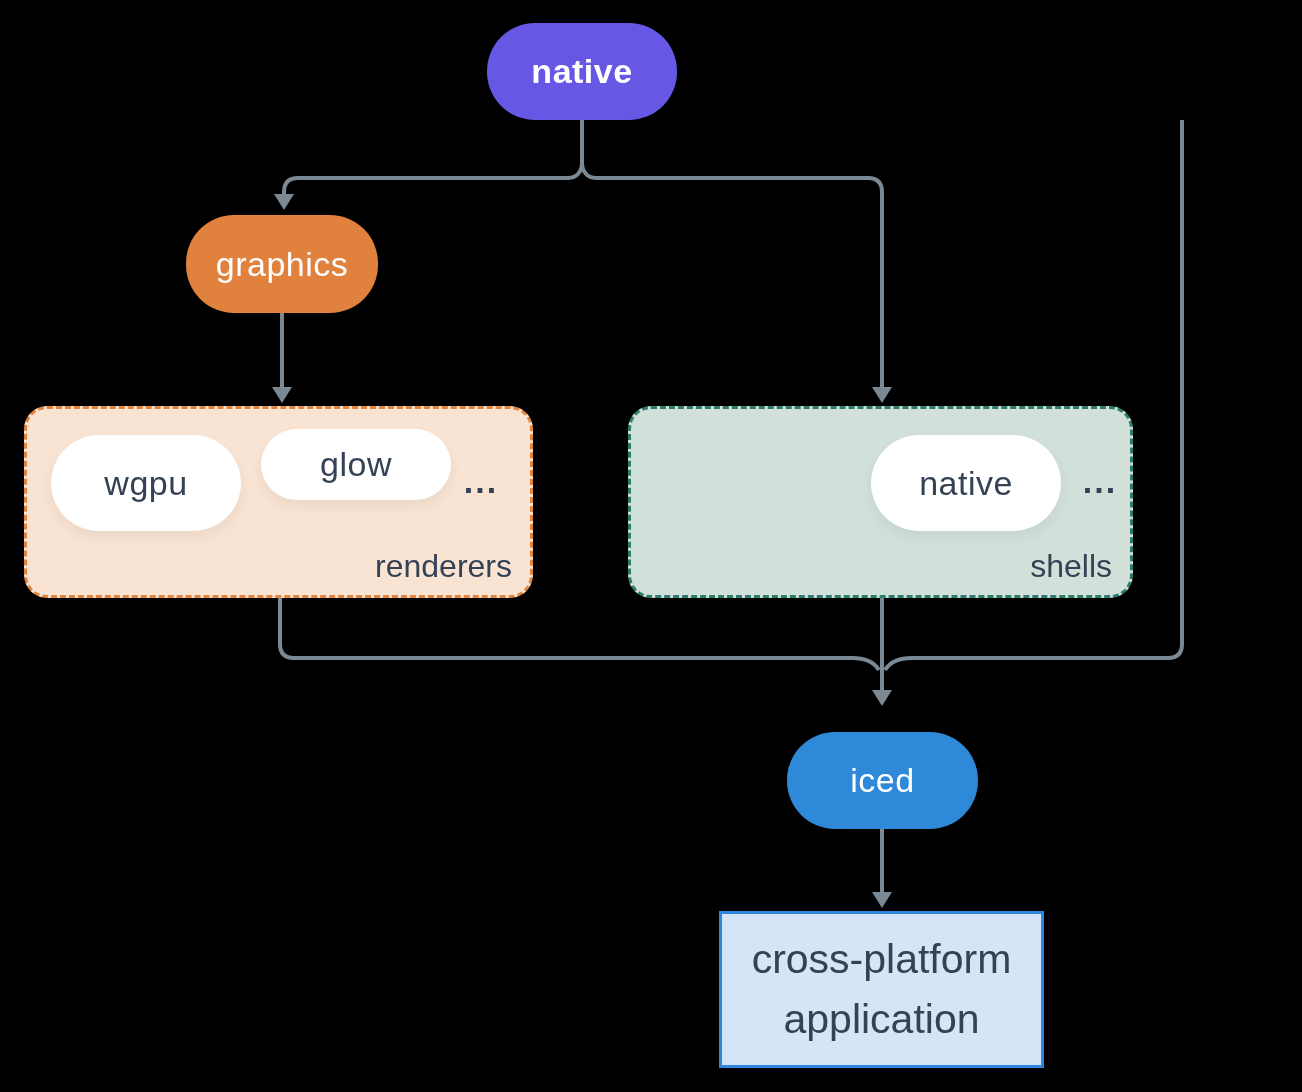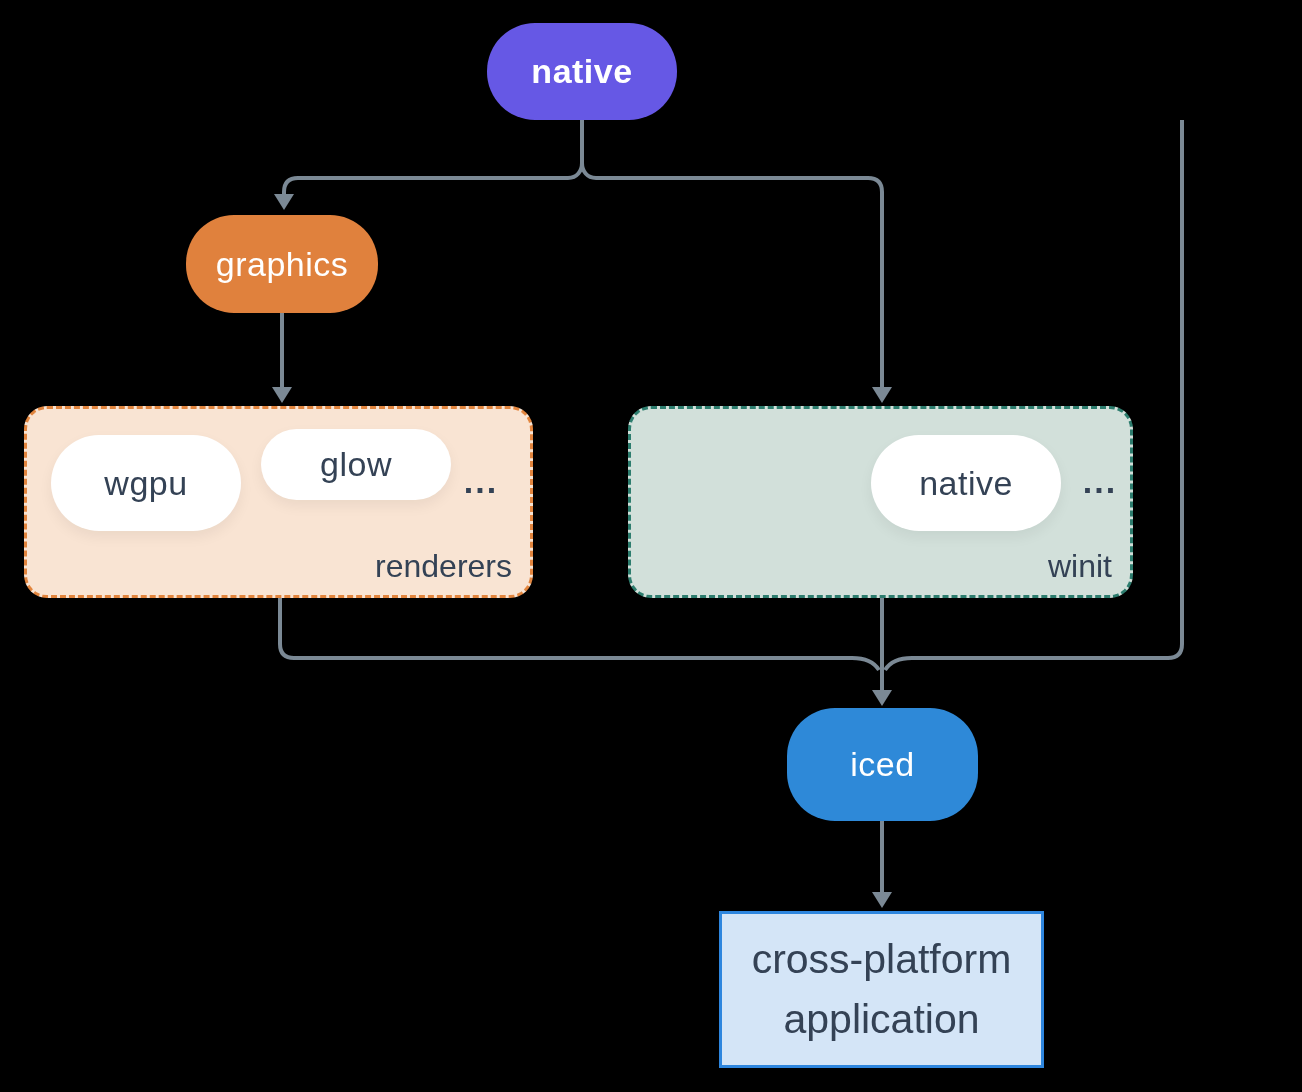--- a/index.html
+++ b/index.html
@@ -141,24 +141,24 @@
     </div>
     <span class="dots" style="left:454px; top:72px;">...</span>
     <span class="group-label">renderers</span>
   </div>
 
   <div class="group-box shells" style="left:628px; top:406px; width:505px;">
     <div class="pill white" style="left:240px; top:26px; width:190px; height:96px;">
       <span>native</span>
     </div>
     <span class="dots" style="left:469px; top:72px;">...</span>
-    <span class="group-label">winit</span>
+    <span class="group-label">shells</span>
   </div>
 
-  <div class="pill blue" style="left:787px; top:708px; width:191px; height:113px;">
+  <div class="pill blue" style="left:787px; top:732px; width:191px; height:97px;">
     <span>iced</span>
   </div>
 
   <div class="app-box">
     <span>cross-platform</span>
     <span>application</span>
   </div>
 
 </div>
 

